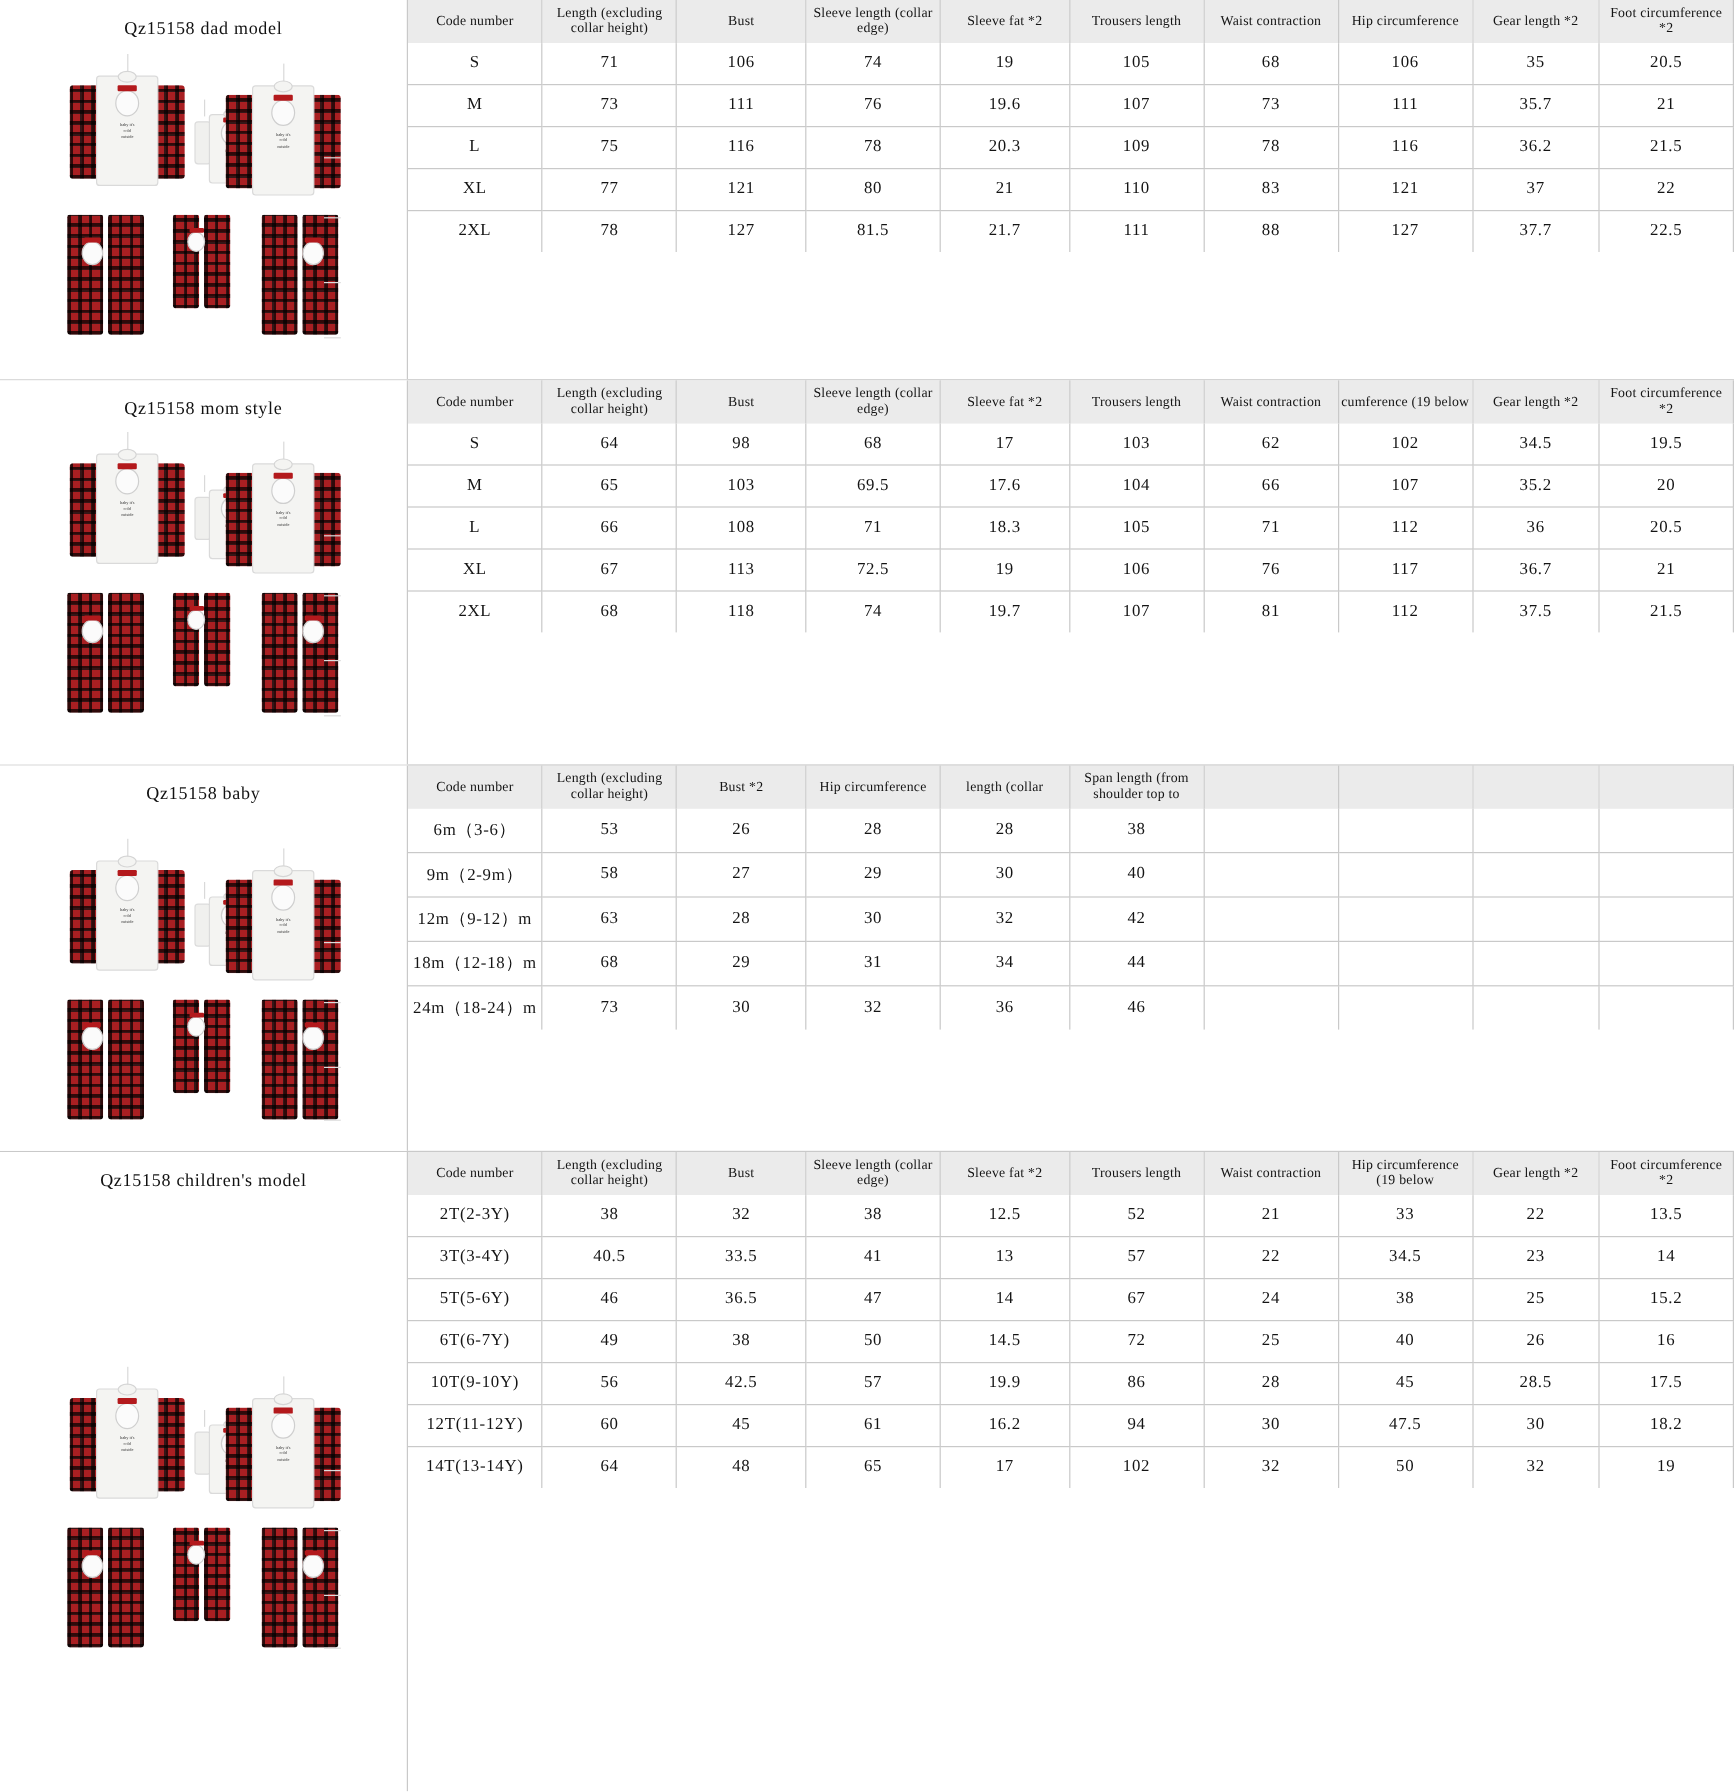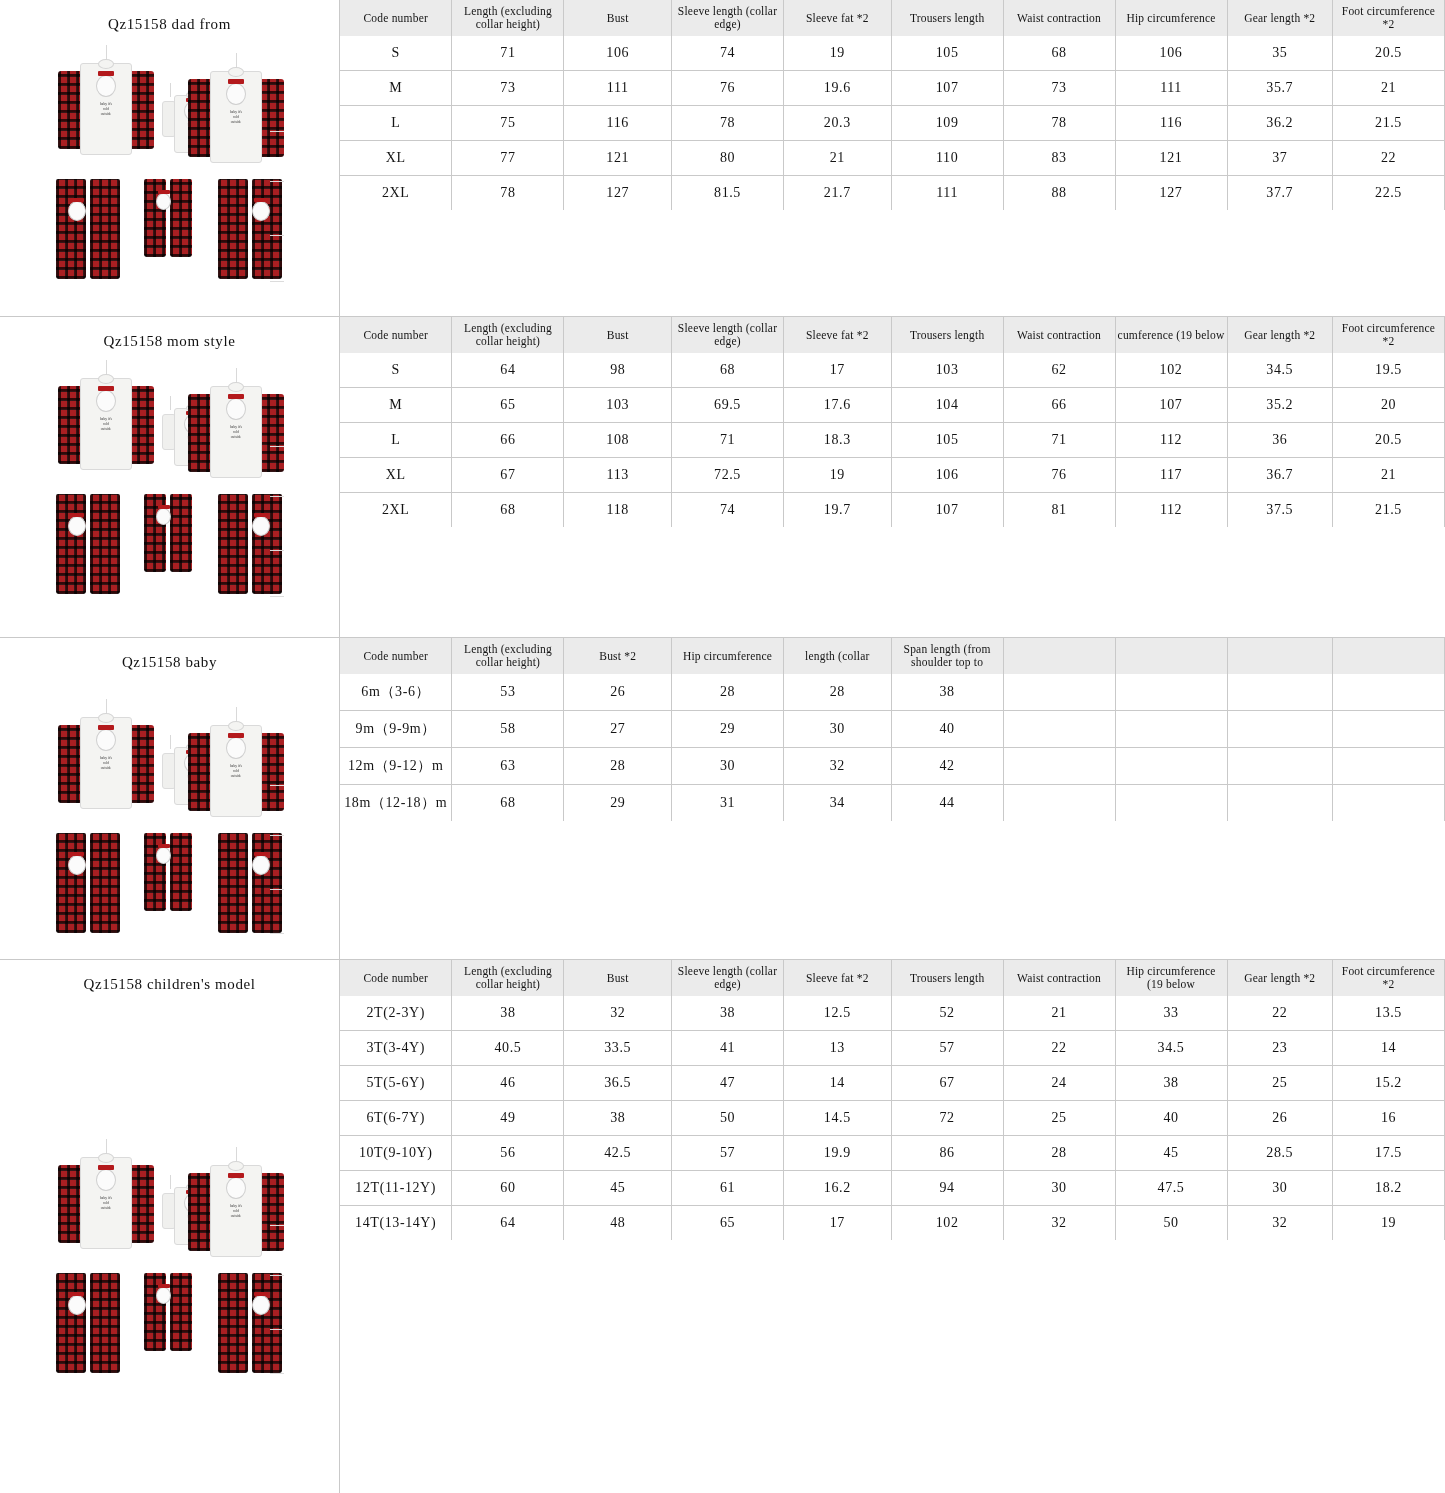--- a/index.html
+++ b/index.html
@@ -141,21 +141,21 @@
   }
   .tickrow { position: absolute; right: 6px; width: 14px; height: 1px; background: #dcdcdc; }
 </style>
 </head>
 <body>
 
 <div id="page">
 
   <div class="section" style="height:317px;">
     <div class="left-col">
-      <div class="left-title">Qz15158 dad from</div>
+      <div class="left-title">Qz15158 dad model</div>
       <div class="pj-art">
         <div class="fam">
           <div class="hanger" style="left:56px;top:6px;height:16px;"></div>
           <div class="hanger" style="left:120px;top:44px;height:14px;"></div>
           <div class="hanger" style="left:186px;top:14px;height:16px;"></div>
 
           <div class="sleeve plaid" style="left:8px;top:32px;width:26px;height:78px;"></div>
           <div class="sleeve plaid" style="left:78px;top:32px;width:26px;height:78px;"></div>
           <div class="shirt-body" style="left:30px;top:24px;width:52px;height:92px;"></div>
           <div class="neck" style="left:48px;top:20px;width:16px;height:10px;"></div>
@@ -546,21 +546,21 @@
               <td>26</td>
               <td>28</td>
               <td>28</td>
               <td>38</td>
               <td class="blank"></td>
               <td class="blank"></td>
               <td class="blank"></td>
               <td class="blank"></td>
             </tr>
           <tr>
-              <td>9m（9-9m）</td>
+              <td>9m（2-9m）</td>
               <td>58</td>
               <td>27</td>
               <td>29</td>
               <td>30</td>
               <td>40</td>
               <td class="blank"></td>
               <td class="blank"></td>
               <td class="blank"></td>
               <td class="blank"></td>
             </tr>
@@ -576,20 +576,32 @@
               <td class="blank"></td>
               <td class="blank"></td>
             </tr>
           <tr>
               <td>18m（12-18）m</td>
               <td>68</td>
               <td>29</td>
               <td>31</td>
               <td>34</td>
               <td>44</td>
+              <td class="blank"></td>
+              <td class="blank"></td>
+              <td class="blank"></td>
+              <td class="blank"></td>
+            </tr>
+          <tr>
+              <td>24m（18-24）m</td>
+              <td>73</td>
+              <td>30</td>
+              <td>32</td>
+              <td>36</td>
+              <td>46</td>
               <td class="blank"></td>
               <td class="blank"></td>
               <td class="blank"></td>
               <td class="blank"></td>
             </tr>
         </tbody>
       </table>
     </div>
   </div>
 

